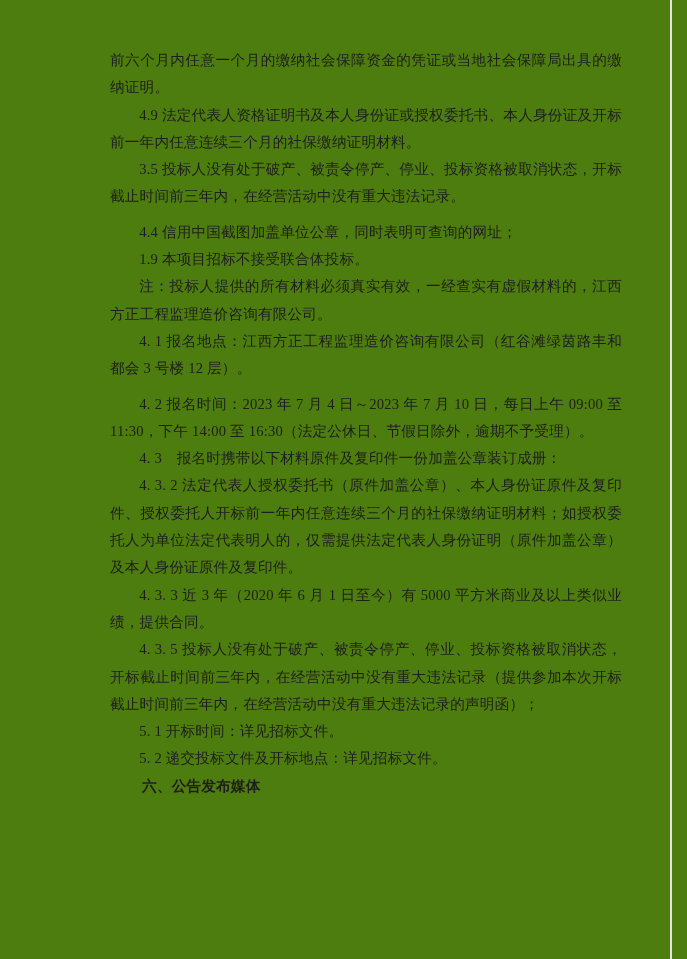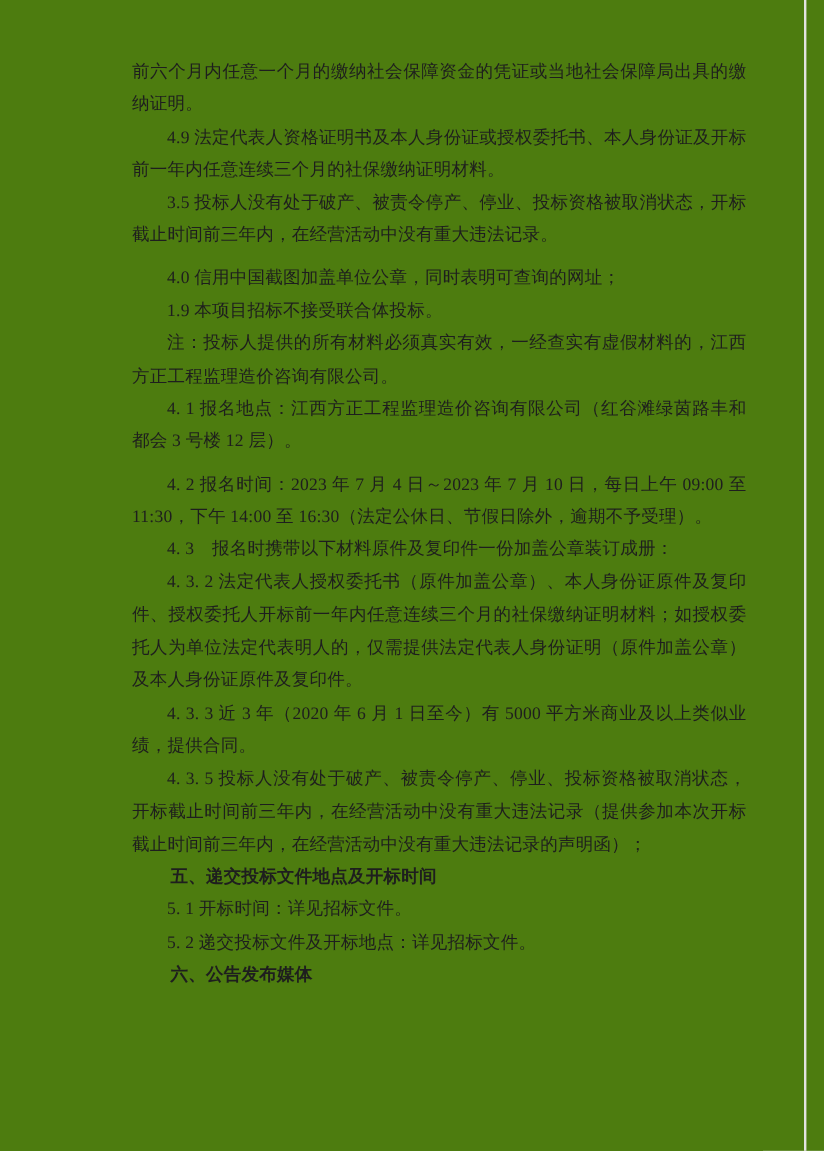--- a/index.html
+++ b/index.html
@@ -58,29 +58,28 @@
   }
 </style>
 </head>
 <body>
 
 <div class="page">
   <div class="content">
     <p class="cont">前六个月内任意一个月的缴纳社会保障资金的凭证或当地社会保障局出具的缴纳证明。</p>
     <p class="para">4.9 法定代表人资格证明书及本人身份证或授权委托书、本人身份证及开标前一年内任意连续三个月的社保缴纳证明材料。</p>
     <p class="para">3.5 投标人没有处于破产、被责令停产、停业、投标资格被取消状态，开标截止时间前三年内，在经营活动中没有重大违法记录。</p>
-    <p class="para gap-top">4.0 信用中国截图加盖单位公章，同时表明可查询的网址；</p>
+    <p class="para gap-top">4.4 信用中国截图加盖单位公章，同时表明可查询的网址；</p>
     <p class="para">1.9 本项目招标不接受联合体投标。</p>
     <p class="para">注：投标人提供的所有材料必须真实有效，一经查实有虚假材料的，江西方正工程监理造价咨询有限公司。</p>
     <p class="para">4. 1 报名地点：江西方正工程监理造价咨询有限公司（红谷滩绿茵路丰和都会 3 号楼 12 层）。</p>
     <p class="para gap-top">4. 2 报名时间：2023 年 7 月 4 日～2023 年 7 月 10 日，每日上午 09:00 至 11:30，下午 14:00 至 16:30（法定公休日、节假日除外，逾期不予受理）。</p>
     <p class="para">4. 3　报名时携带以下材料原件及复印件一份加盖公章装订成册：</p>
     <p class="para">4. 3. 2 法定代表人授权委托书（原件加盖公章）、本人身份证原件及复印件、授权委托人开标前一年内任意连续三个月的社保缴纳证明材料；如授权委托人为单位法定代表明人的，仅需提供法定代表人身份证明（原件加盖公章）及本人身份证原件及复印件。</p>
     <p class="para">4. 3. 3 近 3 年（2020 年 6 月 1 日至今）有 5000 平方米商业及以上类似业绩，提供合同。</p>
     <p class="para">4. 3. 5 投标人没有处于破产、被责令停产、停业、投标资格被取消状态，开标截止时间前三年内，在经营活动中没有重大违法记录（提供参加本次开标截止时间前三年内，在经营活动中没有重大违法记录的声明函）；</p>
-    <p class="heading">五、递交投标文件地点及开标时间</p>
     <p class="para">5. 1 开标时间：详见招标文件。</p>
     <p class="para">5. 2 递交投标文件及开标地点：详见招标文件。</p>
     <p class="heading">六、公告发布媒体</p>
 
   </div>
   <div class="scan-line"></div>
 </div>
 
 </body></html>

